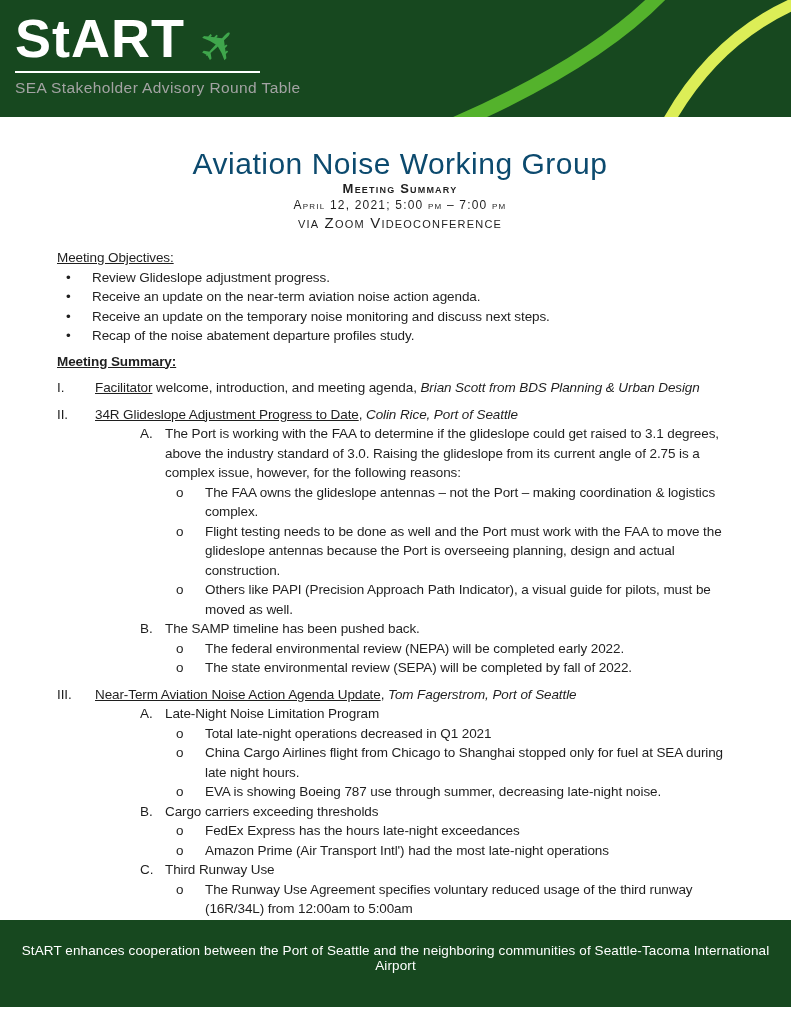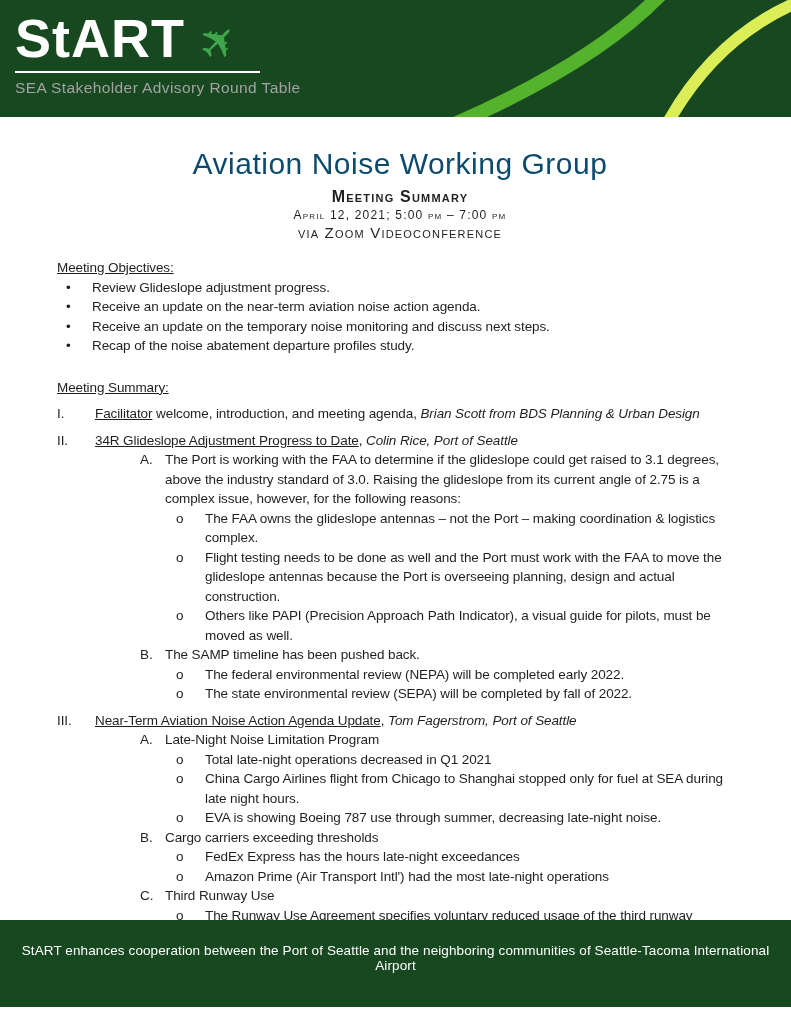--- a/index.html
+++ b/index.html
@@ -4,42 +4,42 @@
 <style>
   * { margin:0; padding:0; box-sizing:border-box; }
   html,body { background:#ffffff; }
   body { font-family:"Liberation Sans", sans-serif; color:#1f1f1f; }
   .page { position:relative; width:791px; height:1024px; background:#ffffff; overflow:hidden; margin:0 auto; }
 
   
   .hdr { position:relative; width:791px; height:117px; background:#17481f; overflow:hidden; }
   .hdr svg { position:absolute; top:0; left:0; }
   .logo-block { position:absolute; left:15px; top:8px; }
-  .logo-row { display:flex; align-items:center; }
+  .logo-row { display:flex; align-items:flex-end; }
   .logo-text { color:#ffffff; font-size:54px; font-weight:600; letter-spacing:1px; line-height:60px; }
   .plane { display:inline-block; color:#3fa64c; font-size:46px; line-height:46px; transform:rotate(-45deg); margin-left:14px; margin-top:8px; }
   .logo-rule { width:245px; height:2px; background:#ffffff; margin-top:3px; }
   .tagline { color:#a3a3a3; font-size:15.5px; letter-spacing:0.4px; margin-top:6px; }
 
   
   .content { padding:0 48px 0 57px; }
   .doc-title { text-align:center; margin-top:30px; font-size:30px; font-weight:400; color:#0c4a6e; letter-spacing:0.5px; }
   .sub { text-align:center; font-variant:small-caps; letter-spacing:1.2px; }
-  .sub1 { margin-top:7px; font-size:16px; font-weight:700; }
+  .sub1 { font-size:13px; font-weight:700; }
   .sub2 { margin-top:2px; font-size:12px; }
   .sub3 { margin-top:2px; font-size:15px; }
 
   
   .body-txt { font-size:13.5px; line-height:19.5px; letter-spacing:-0.1px; }
   .blk-head { text-decoration:underline; }
   .obj-head { margin-top:17px; }
   .obj-list { list-style:none; }
   .obj-item { display:flex; }
   .obj-bullet { width:35px; padding-left:9px; flex-shrink:0; }
-  .sum-head { margin-top:22px; }
+  .sum-head { margin-top:6px;font-weight:bold; }
 
   .sec { margin-top:7px; }
   .sec:last-child { margin-top:14px; }
   .sec-head { display:flex; }
   .sec-num { width:38px; flex-shrink:0; }
   .u { text-decoration:underline; }
   .i { font-style:italic; }
   .item-a { display:flex; margin-left:83px; }
   .item-a .lbl { width:25px; flex-shrink:0; }
   .item-o { display:flex; margin-left:119px; }

